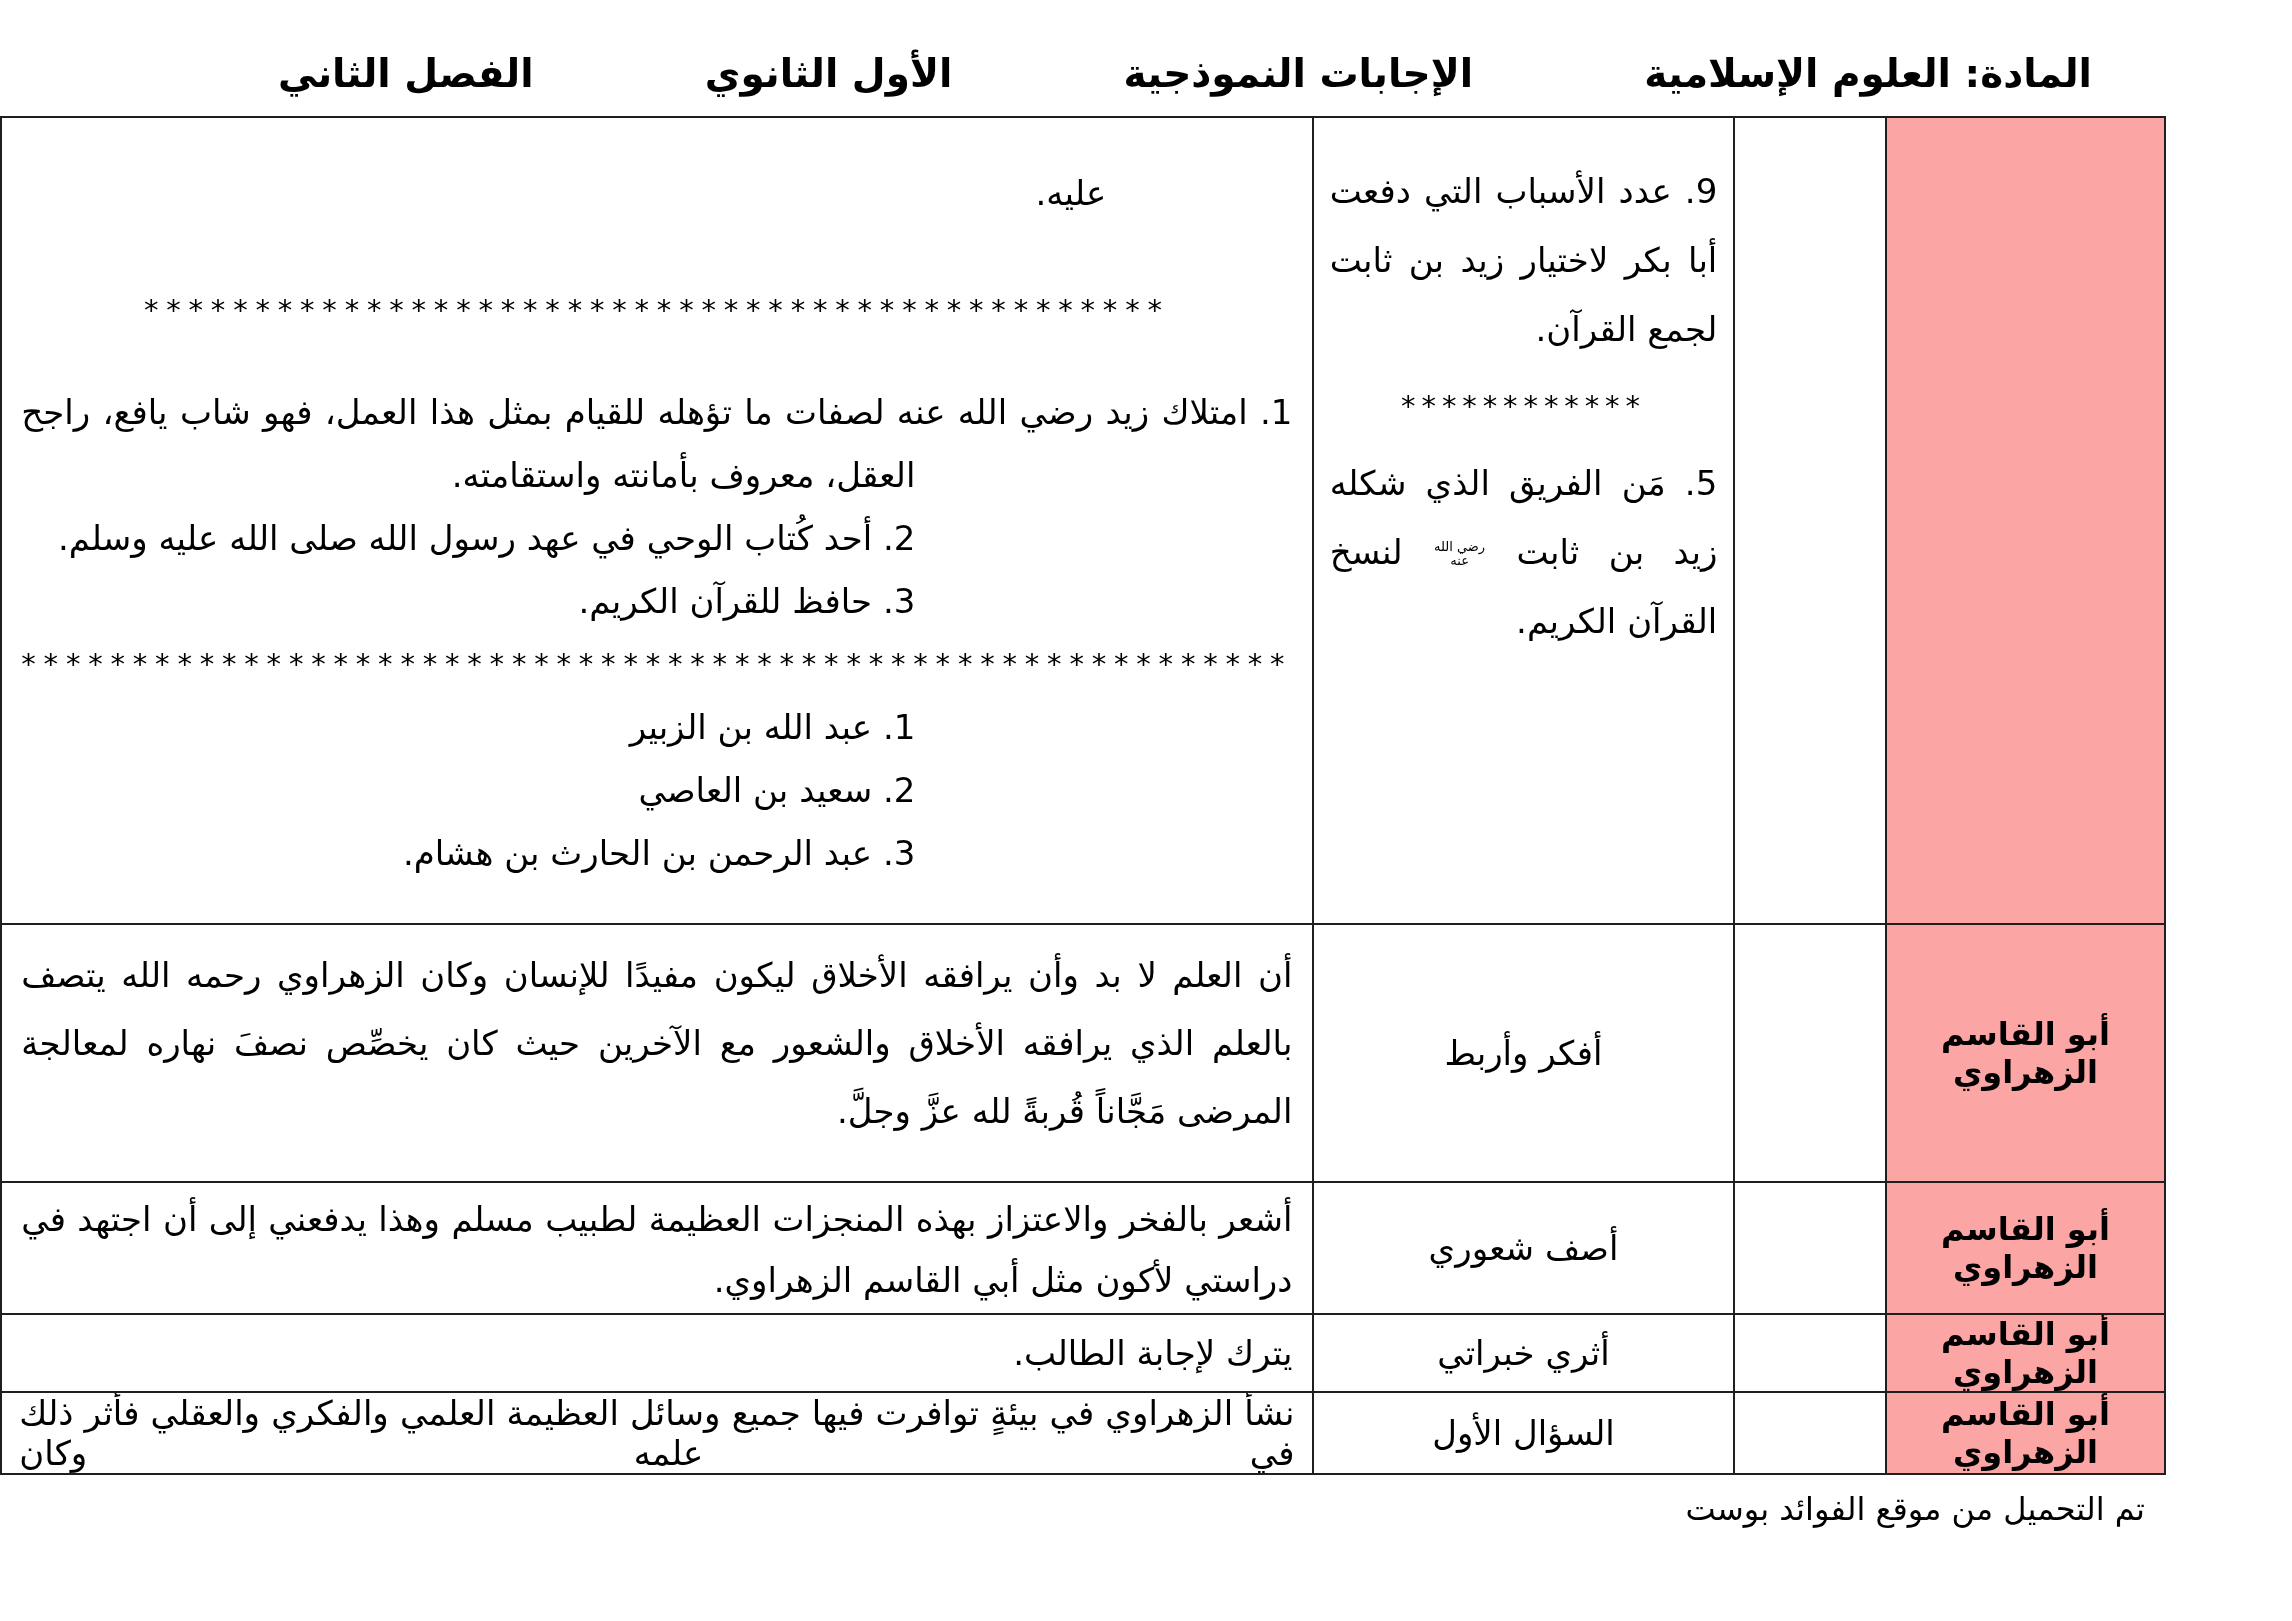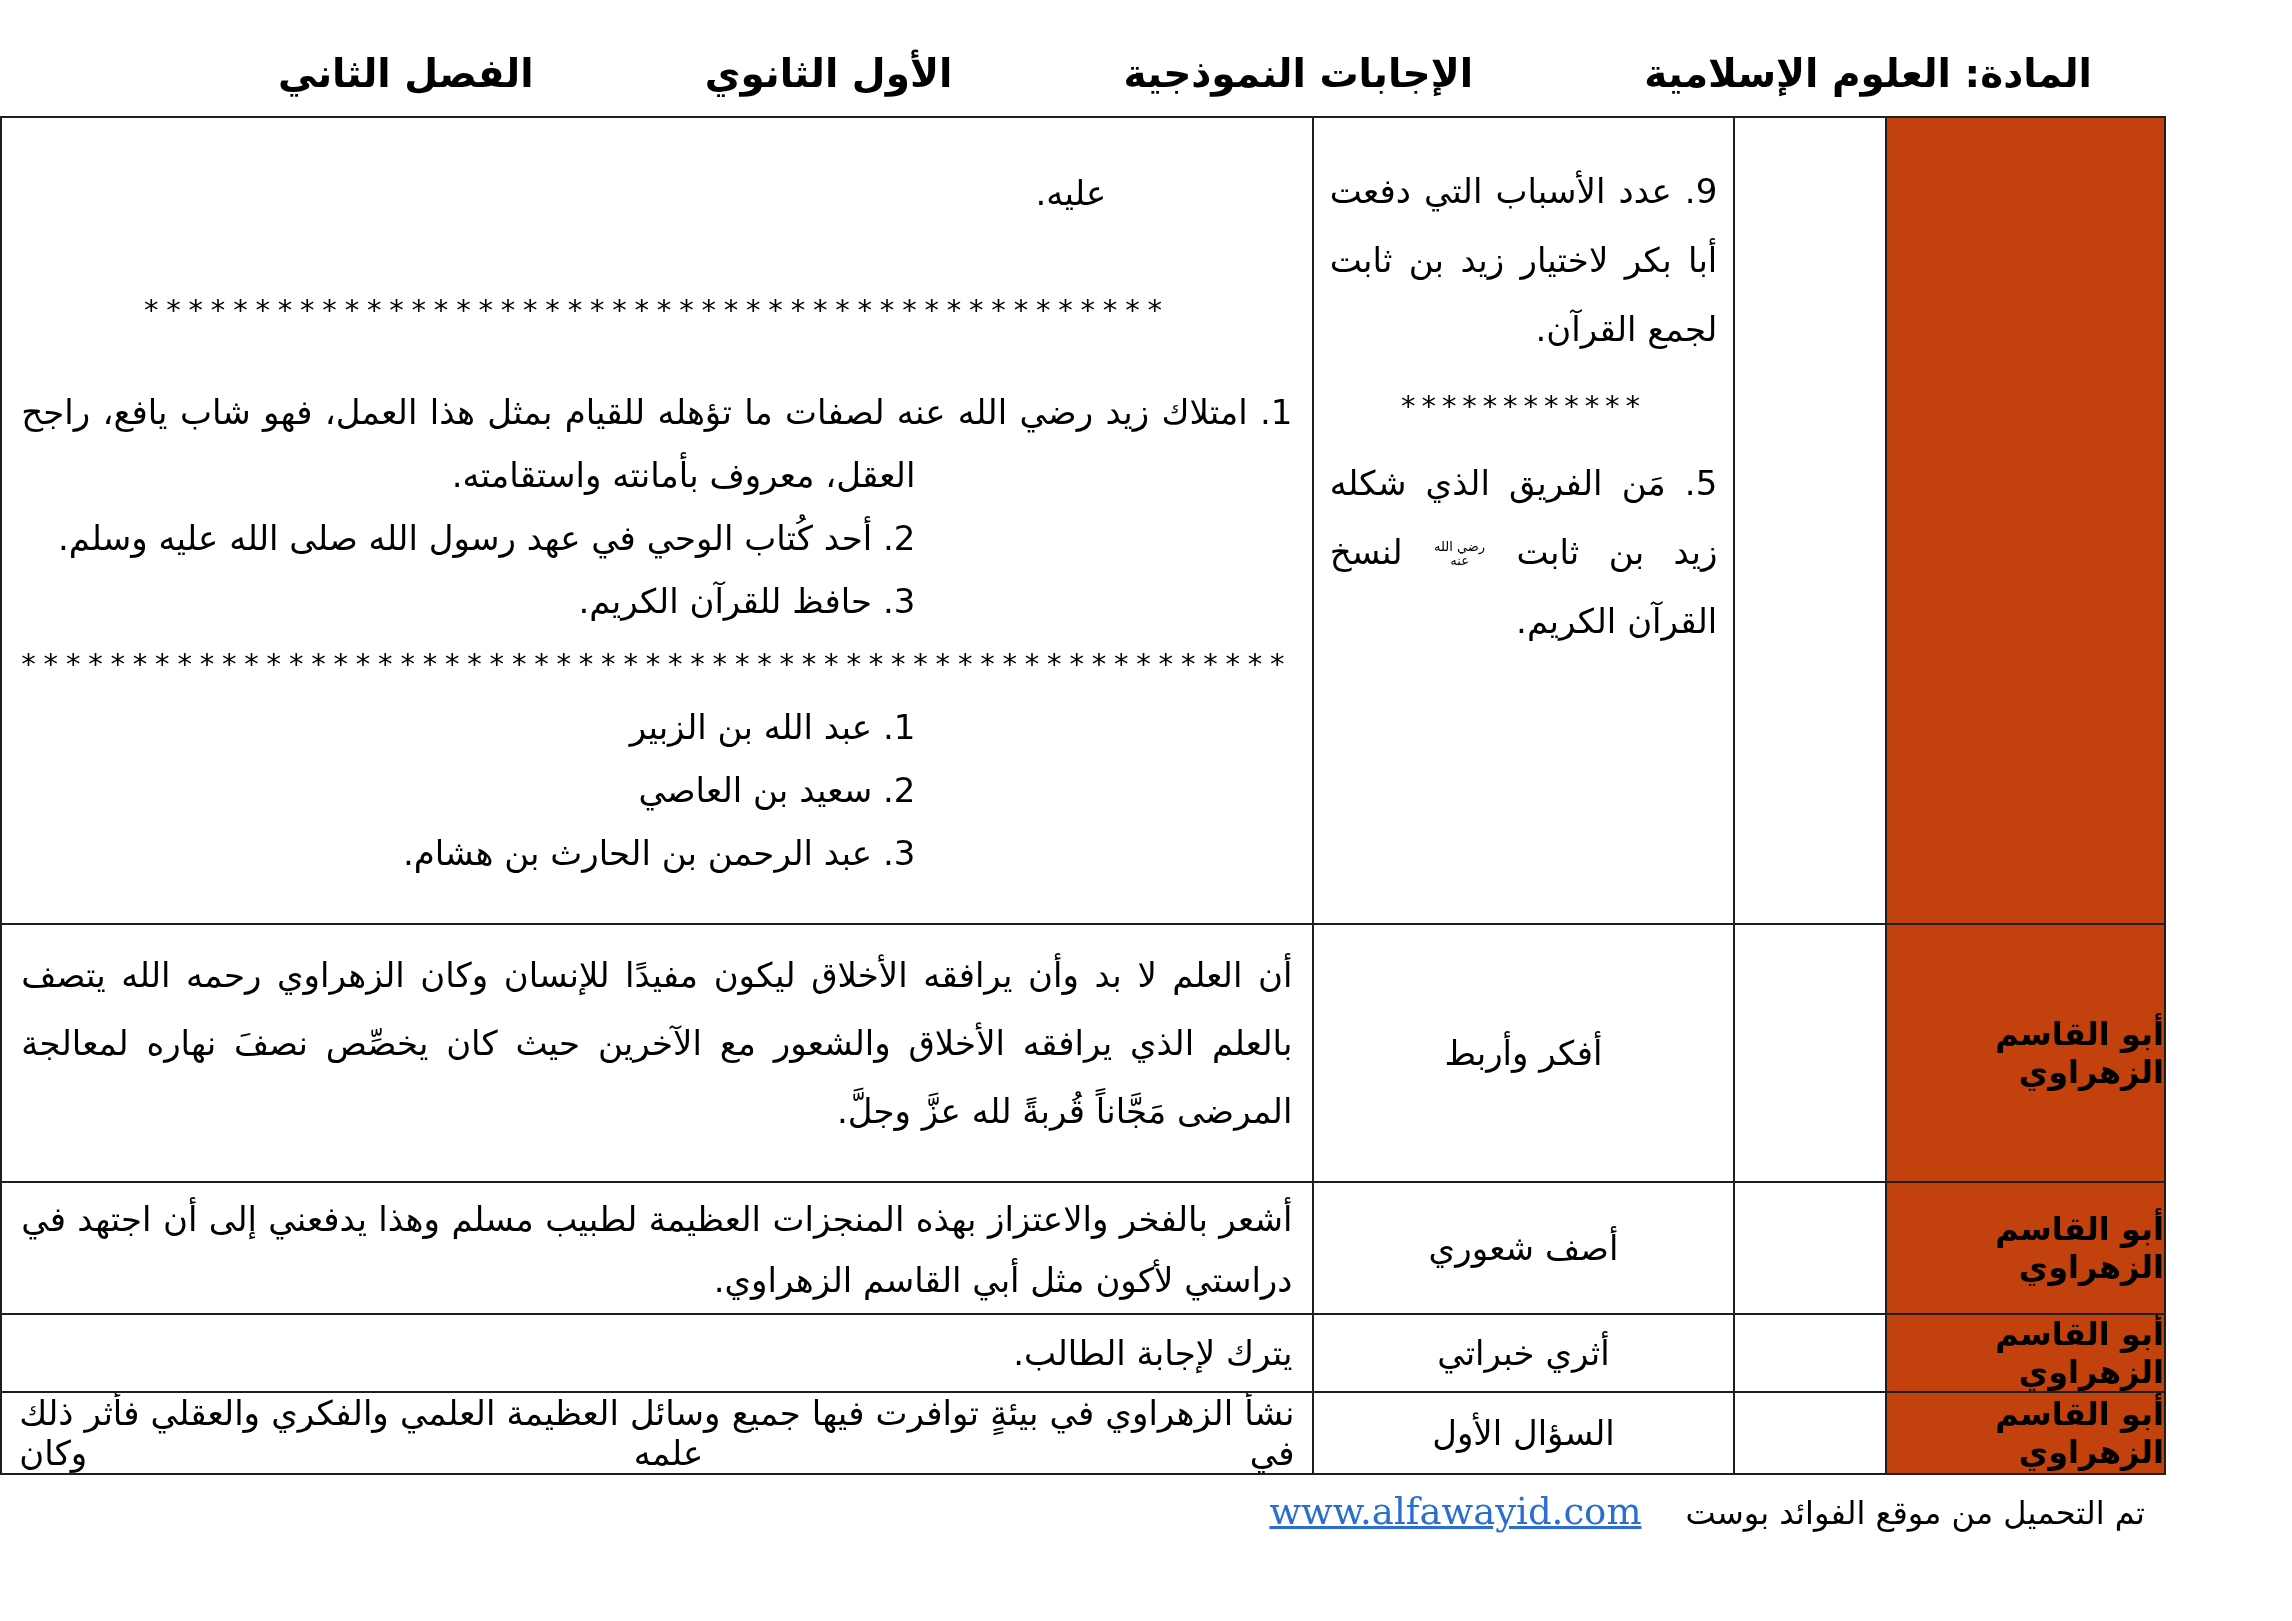--- a/index.html
+++ b/index.html
@@ -14,21 +14,21 @@
     font-weight:bold;font-size:39px;white-space:nowrap;
   }
   
   .sheet{position:absolute;top:116px;right:126px;}
   table.answers{border-collapse:collapse;table-layout:fixed;}
   td{border:2px solid #1f1f1f;padding:0;vertical-align:top;overflow:hidden;}
   col.c-name{width:279px;} col.c-narrow{width:152px;}
   col.c-question{width:421px;} col.c-answer{width:1252px;}
   tr.r1{height:807px;} tr.r2{height:258px;} tr.r3{height:132px;}
   tr.r4{height:61px;} tr.r5{height:63px;}
-  .cell-name{background:#c2410c;text-align:right;vertical-align:middle;
+  .cell-name{background:#fca5a5;text-align:center;vertical-align:middle;
     font-weight:bold;font-size:32px;}
   .cell-question{font-size:34px;}
   .cell-answer{font-size:34px;}
   
   .q-wrap{padding:39px 15.7px 0 15.7px;line-height:69px;}
   .q-para{text-align:justify;}
   .q-stars{text-align:center;letter-spacing:5.9px;font-size:29px;margin:7.8px 0;}
   .honorific{display:inline-block;font-size:13px;line-height:1.05;max-width:55px;
     text-align:center;vertical-align:middle;white-space:normal;}
   
@@ -152,17 +152,16 @@
         <td class="cell-answer cell-mid">
           <div class="ans-justify-single">نشأ الزهراوي في بيئةٍ توافرت فيها جميع وسائل العظيمة العلمي والفكري والعقلي فأثر ذلك في علمه وكان</div>
         </td>
       </tr>
     </tbody>
       </table>
   </div>
 
   <div class="footer">
     <span>تم التحميل من موقع الفوائد بوست</span>
-    <a href="#">www.alfawayid.com</a>
   </div>
 
 </div>
 
 
 </body></html>

